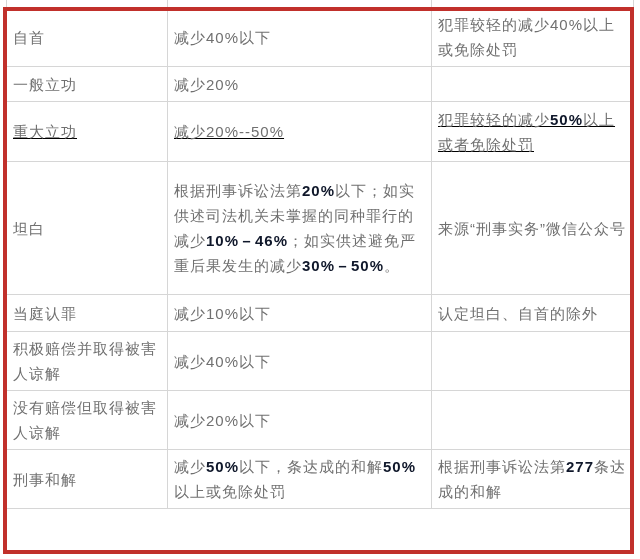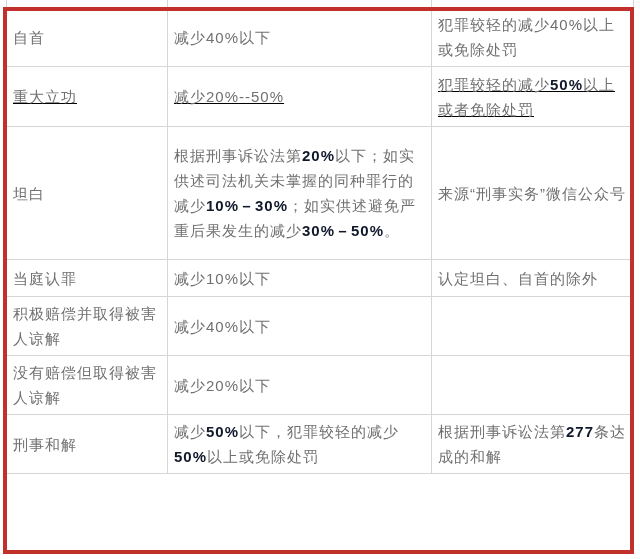--- a/index.html
+++ b/index.html
@@ -73,47 +73,52 @@
           <tr class="sliver" style="height: 8px;">
             <td></td>
             <td></td>
             <td></td>
           </tr>
           <tr style="height: 50px; margin-top: 26px;">
             <td><span>自首</span></td>
             <td><span>减少40%以下</span></td>
             <td><span>犯罪较轻的减少40%以上或免除处罚</span></td>
           </tr>
+          <tr style="height: 35px;">
+            <td><span>一般立功</span></td>
+            <td><span>减少20%</span></td>
+            <td></td>
+          </tr>
           <tr style="height: 60px; text-decoration: underline;">
             <td><span>重大立功</span></td>
             <td><span>减少20%--50%</span></td>
             <td><span>犯罪较轻的减少</span><span class="seg-b">50%</span><span>以上或者免除处罚</span></td>
           </tr>
           <tr style="height: 133px;">
             <td><span>坦白</span></td>
-            <td><span>根据刑事诉讼法第</span><span class="seg-b">20%</span><span>以下；如实供述司法机关未掌握的同种罪行的减少</span><span class="seg-b">10%－30%</span><span>；如实供述避免严重后果发生的减少</span><span class="seg-b">30%－50%</span><span>。</span></td>
+            <td><span>根据刑事诉讼法第</span><span class="seg-b">20%</span><span>以下；如实供述司法机关未掌握的同种罪行的减少</span><span class="seg-b">10%－46%</span><span>；如实供述避免严重后果发生的减少</span><span class="seg-b">30%－50%</span><span>。</span></td>
             <td><span>来源“刑事实务”微信公众号</span></td>
           </tr>
           <tr style="height: 37px;">
             <td><span>当庭认罪</span></td>
             <td><span>减少10%以下</span></td>
             <td><span>认定坦白、自首的除外</span></td>
           </tr>
           <tr style="height: 56px;">
             <td><span>积极赔偿并取得被害人谅解</span></td>
             <td><span>减少40%以下</span></td>
             <td></td>
           </tr>
           <tr style="height: 54px;">
             <td><span>没有赔偿但取得被害人谅解</span></td>
             <td><span>减少20%以下</span></td>
             <td></td>
           </tr>
           <tr style="height: 55px;">
             <td><span>刑事和解</span></td>
-            <td><span>减少</span><span class="seg-b">50%</span><span>以下，犯罪较轻的减少</span><span class="seg-b">50%</span><span>以上或免除处罚</span></td>
+            <td><span>减少</span><span class="seg-b">50%</span><span>以下，条达成的和解</span><span class="seg-b">50%</span><span>以上或免除处罚</span></td>
             <td><span>根据刑事诉讼法第</span><span class="seg-b">277</span><span>条达成的和解</span></td>
           </tr>
         </tbody>
     </table>
   </div>
   <div class="highlight-box"></div>
 </div>
 
 </body></html>

